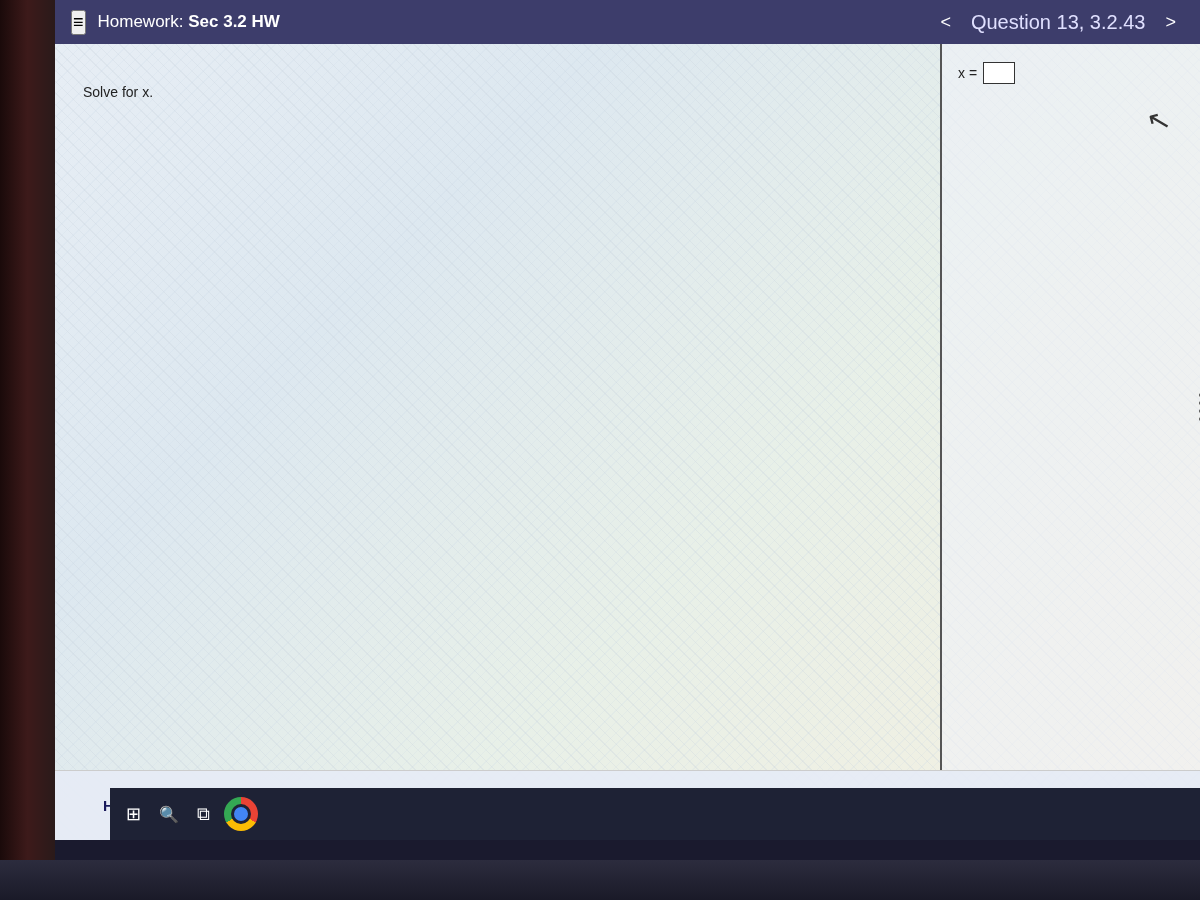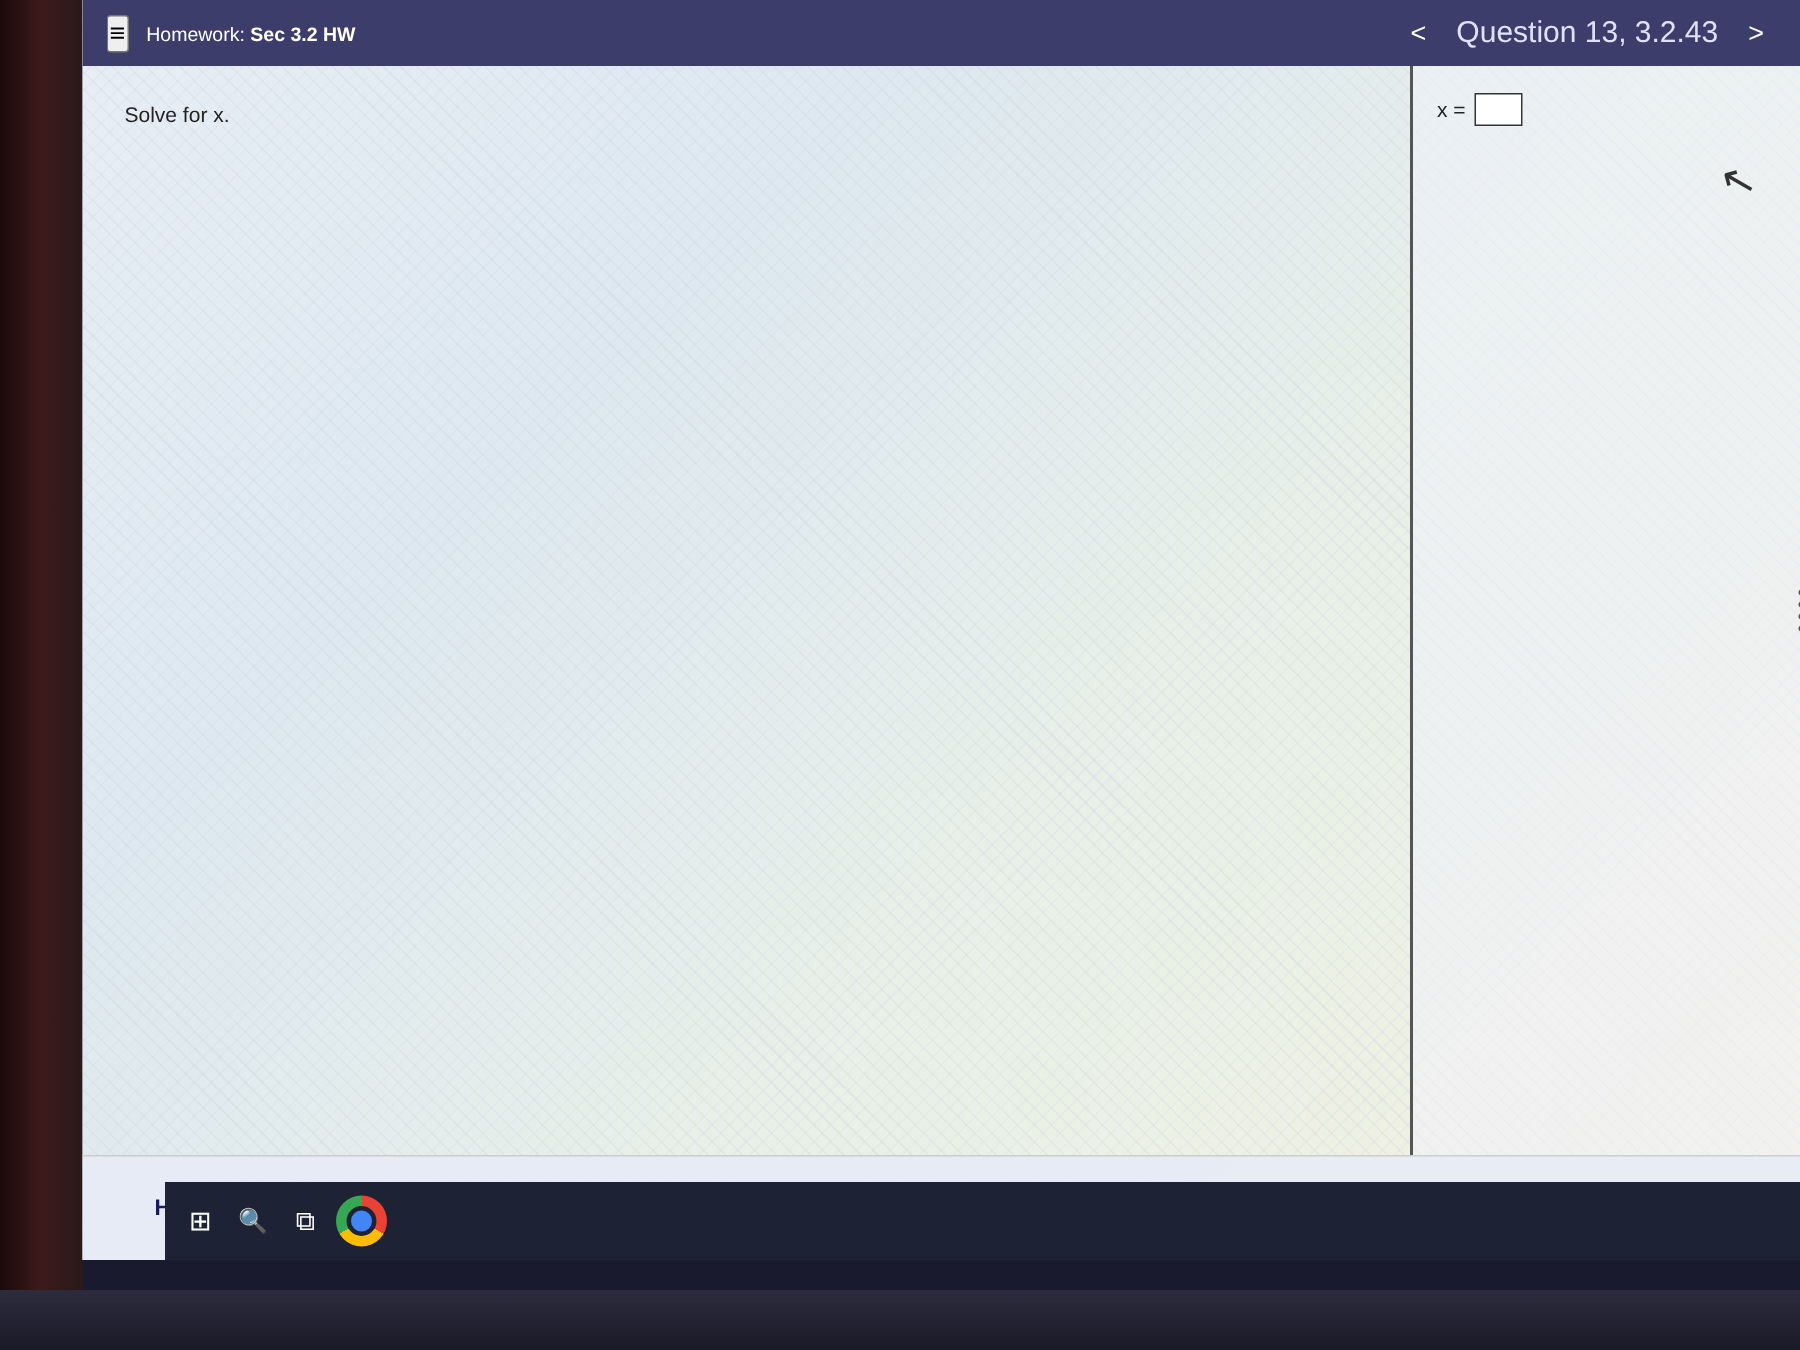--- a/index.html
+++ b/index.html
@@ -64,21 +64,21 @@
       align-items: center;
       gap: 12px;
     }
 
     .hamburger-icon {
       font-size: 18px;
       cursor: pointer;
     }
 
     .header-title {
-      font-size: 13px;
+      font-size: 17px;
       font-weight: normal;
     }
 
     .header-title strong {
       font-weight: bold;
     }
 
     .header-right {
       display: flex;
       align-items: center;
@@ -103,21 +103,21 @@
     .main-content {
       position: relative;
       z-index: 5;
       display: flex;
       height: calc(100% - 44px - 70px);
     }
 
     
     .problem-panel {
       flex: 1;
-      padding: 24px 28px;
+      padding: 40px 28px;
       position: relative;
     }
 
     .solve-label {
       font-size: 14px;
       color: #222;
       margin-bottom: 10px;
     }
 
     .equation {

